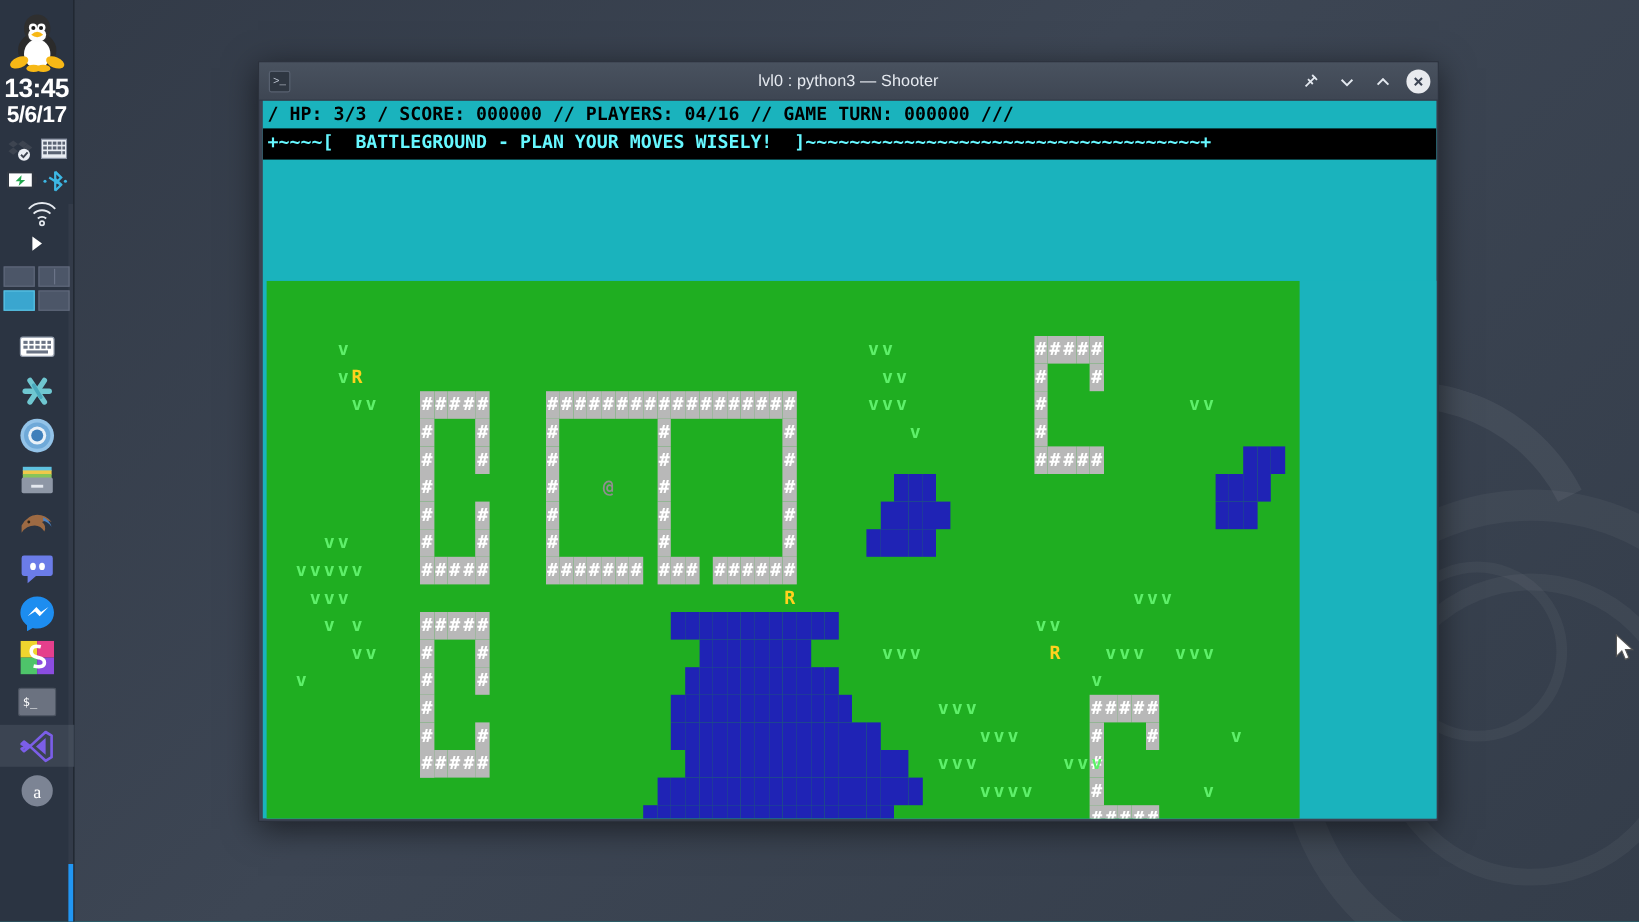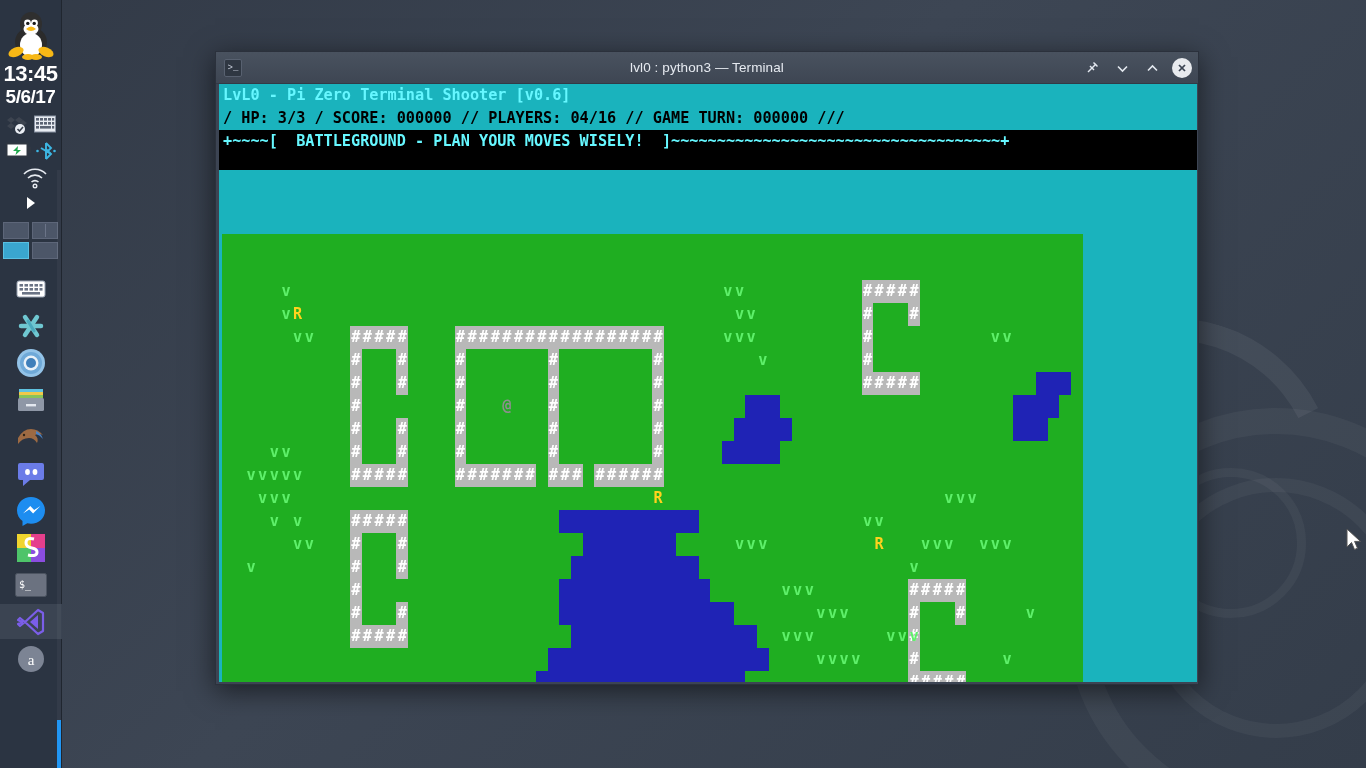--- a/index.html
+++ b/index.html
@@ -131,21 +131,21 @@
     width: 978px; height: 598px;
     background: #1ab3bd;
     font-family: "DejaVu Sans Mono", "Liberation Mono", monospace;
     font-size: 15.2px;
     line-height: 23px;
     overflow: hidden;
   }
   .trow { height: 23px; white-space: pre; padding-left: 4px; }
   .t-title { color: #66f7ff; font-weight: bold; }
   .t-stat  { color: #000000; font-weight: bold; }
-  .t-bar   { background:#000000; color:#66f7ff; font-weight: bold; height:40px; white-space:pre; padding-left:4px; }
+  .t-bar   { background:#000000; color:#66f7ff; font-weight: bold; height:26px; white-space:pre; padding-left:4px; }
 
   
   #map {
     position: absolute; left: 3px; top: 150px;
     width: 978px; height: 460px;
     background: #1ab3bd;
     overflow: hidden;
   }
   #map-green {
     position:absolute; left:0; top:0; width:861px; height:460px;
@@ -391,21 +391,21 @@
 
   <div id="dock-scroll-track">
     <div id="dock-scroll-thumb"></div>
   </div>
 </div>
 
 <div id="konsole">
 
   <div id="titlebar">
     <div id="title-icon">&gt;_</div>
-    <div id="title-text">lvl0 : python3 — Terminal</div>
+    <div id="title-text">lvl0 : python3 — Shooter</div>
     <div id="win-buttons">
       <div class="wbtn">
         <svg width="14" height="14" viewBox="0 0 14 14">
             <g stroke="#e3e8ef" stroke-width="1.5" fill="none">
               <line x1="3" y1="11" x2="11" y2="3"></line>
               <line x1="8.5" y1="1.5" x2="12.5" y2="5.5"></line>
               <line x1="5" y1="5" x2="9" y2="9"></line>
             </g>
           </svg>
       </div>
@@ -424,21 +424,20 @@
             <g stroke="#3c4453" stroke-width="1.7">
               <line x1="3" y1="3" x2="9" y2="9"></line>
               <line x1="9" y1="3" x2="3" y2="9"></line>
             </g>
           </svg>
       </div>
     </div>
   </div>
 
   <div id="term">
-    <div class="trow t-title">LvL0 - Pi Zero Terminal Shooter [v0.6]</div>
     <div class="trow t-stat">/ HP: 3/3 / SCORE: 000000 // PLAYERS: 04/16 // GAME TURN: 000000 ///</div>
     <div class="t-bar">+~~~~[  BATTLEGROUND - PLAN YOUR MOVES WISELY!  ]~~~~~~~~~~~~~~~~~~~~~~~~~~~~~~~~~~~~+</div>
 
     <div id="map">
       <div id="map-green"></div>
       <div id="map-cells">
           <div class="cell c-water" style="left: 523.35px; top: 161px;"> </div>
           <div class="cell c-water" style="left: 534.98px; top: 161px;"> </div>
           <div class="cell c-water" style="left: 546.61px; top: 161px;"> </div>
           <div class="cell c-water" style="left: 511.72px; top: 184px;"> </div>

